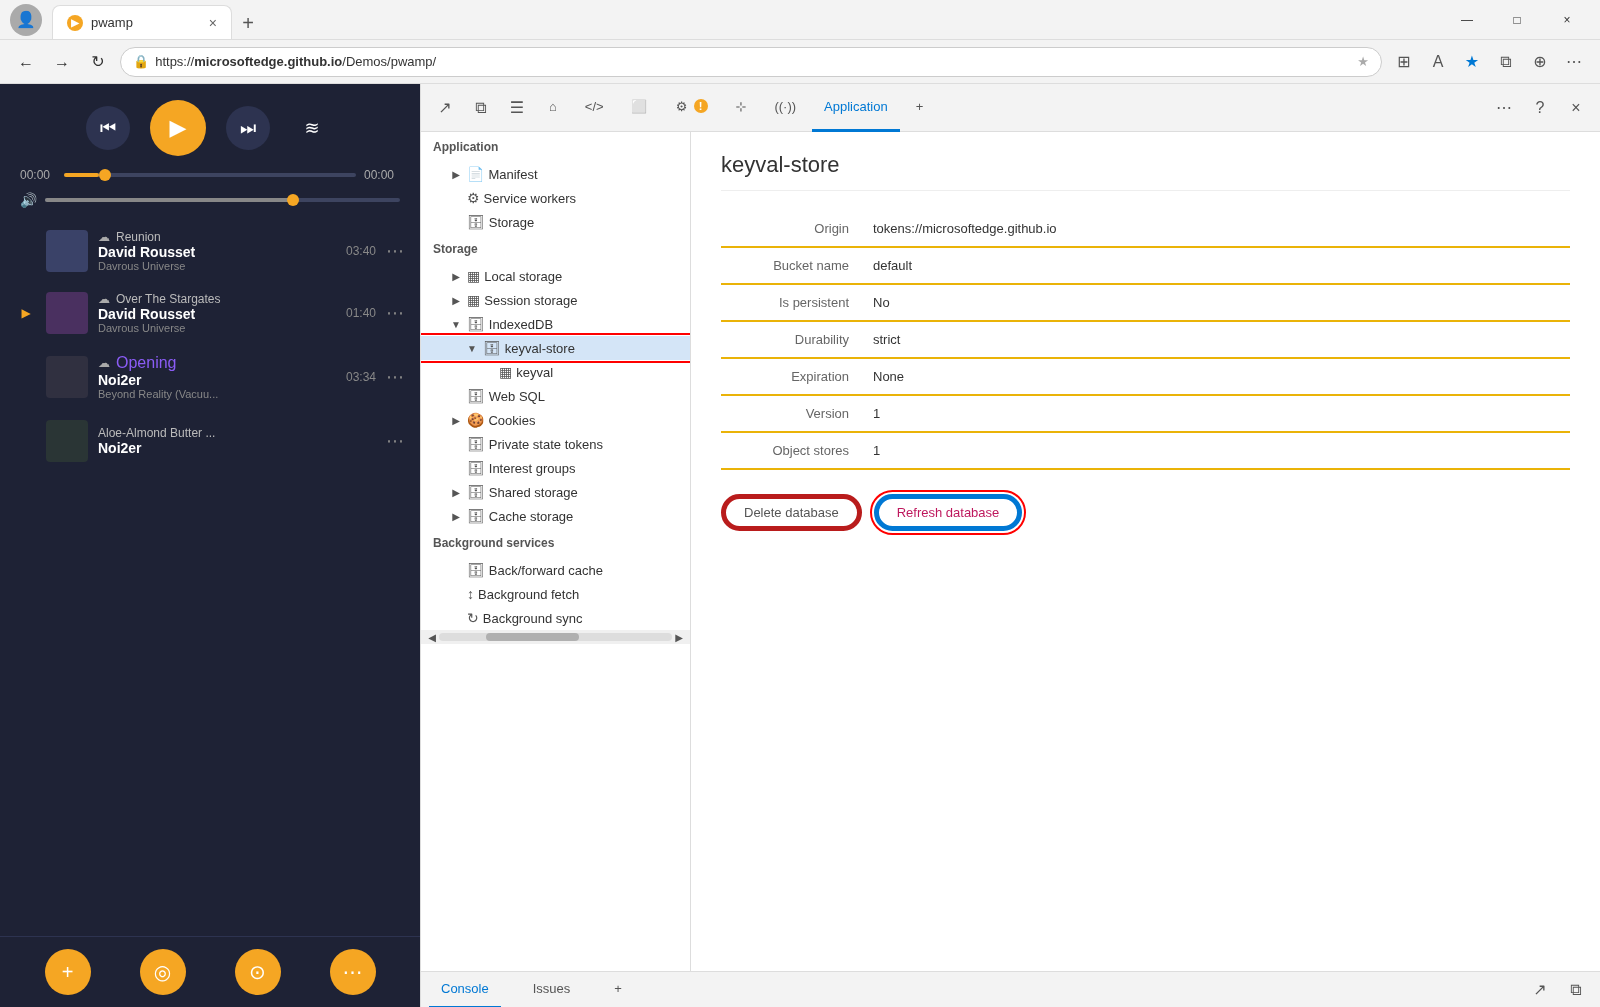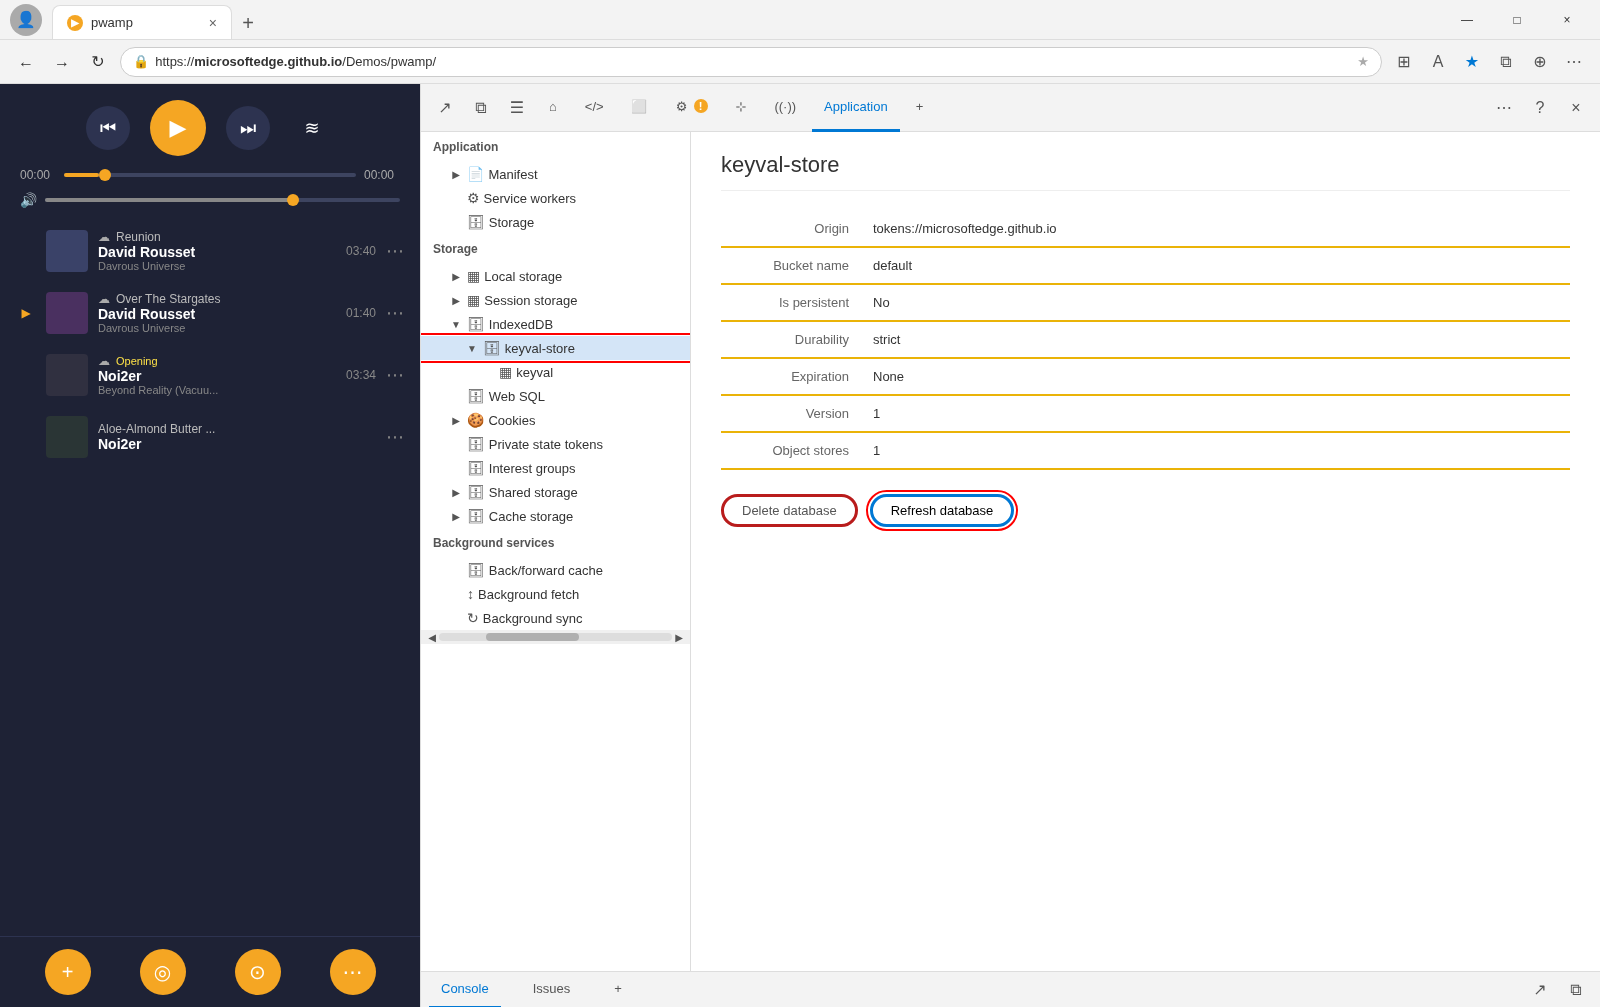--- a/index.html
+++ b/index.html
@@ -90,22 +90,22 @@
 
     
     .dt-main { flex: 1; overflow-y: auto; padding: 20px 30px; }
     .dt-page-title { font-size: 22px; font-weight: 300; color: #333; margin-bottom: 20px; padding-bottom: 12px; border-bottom: 1px solid #eee; }
     .dt-property-table { width: 100%; border-collapse: collapse; }
     .dt-property-table tr { border-bottom: 2px solid #eab308; }
     .dt-property-table td { padding: 10px 12px; font-size: 13px; }
     .dt-property-table td:first-child { color: #666; text-align: right; width: 140px; }
     .dt-property-table td:last-child { color: #333; font-weight: 400; }
     .dt-actions { margin-top: 24px; display: flex; gap: 12px; }
-    .dt-btn { padding: 6px 18px; border: 3px solid #b91c1c; border-radius: 20px; background: #fff; cursor: pointer; font-size: 13px; color: #555; }
-    .dt-btn.primary { color: #000000; border-color: #0078d4; font-weight: 500; }
+    .dt-btn { padding: 6px 18px; border: 5px solid #b91c1c; border-radius: 20px; background: #fff; cursor: pointer; font-size: 13px; color: #555; }
+    .dt-btn.primary { color: #be185d; border-color: #0078d4; font-weight: 500; }
     .dt-btn.highlighted { outline: 2px solid red; outline-offset: 2px; }
 
     
     .devtools-bottom-bar { height: 36px; background: #f3f3f3; border-top: 1px solid #ddd; display: flex; align-items: center; padding: 0 8px; gap: 20px; }
     .dt-bottom-tab { padding: 0 12px; height: 36px; display: flex; align-items: center; cursor: pointer; color: #555; font-size: 13px; border-bottom: 2px solid transparent; }
     .dt-bottom-tab.active { color: #0078d4; border-bottom-color: #0078d4; }
     .dt-bottom-icons { margin-left: auto; display: flex; gap: 4px; }
 
     
     .h-scrollbar { height: 14px; background: #f0f0f0; display: flex; align-items: center; padding: 0 4px; }
@@ -227,21 +227,21 @@
           <span class="track-duration">01:40</span>
           <span class="track-more">⋯</span>
         </div>
 
         <div class="track-item">
           <div class="track-play-btn"></div>
           <div class="track-thumb-placeholder" style="background:#303040;"></div>
           <div class="track-info">
             <div class="track-name-row">
               <span class="track-cloud">☁</span>
-              <span style="font-size:11px;color:#fde047;">Opening</span>
+              <span style="font-size:16px;color:#8b5cf6;">Opening</span>
             </div>
             <div class="track-title">Noi2er</div>
             <div class="track-album">Beyond Reality (Vacuu...</div>
           </div>
           <span class="track-duration">03:34</span>
           <span class="track-more">⋯</span>
         </div>
 
         <div class="track-item">
           <div class="track-play-btn"></div>

